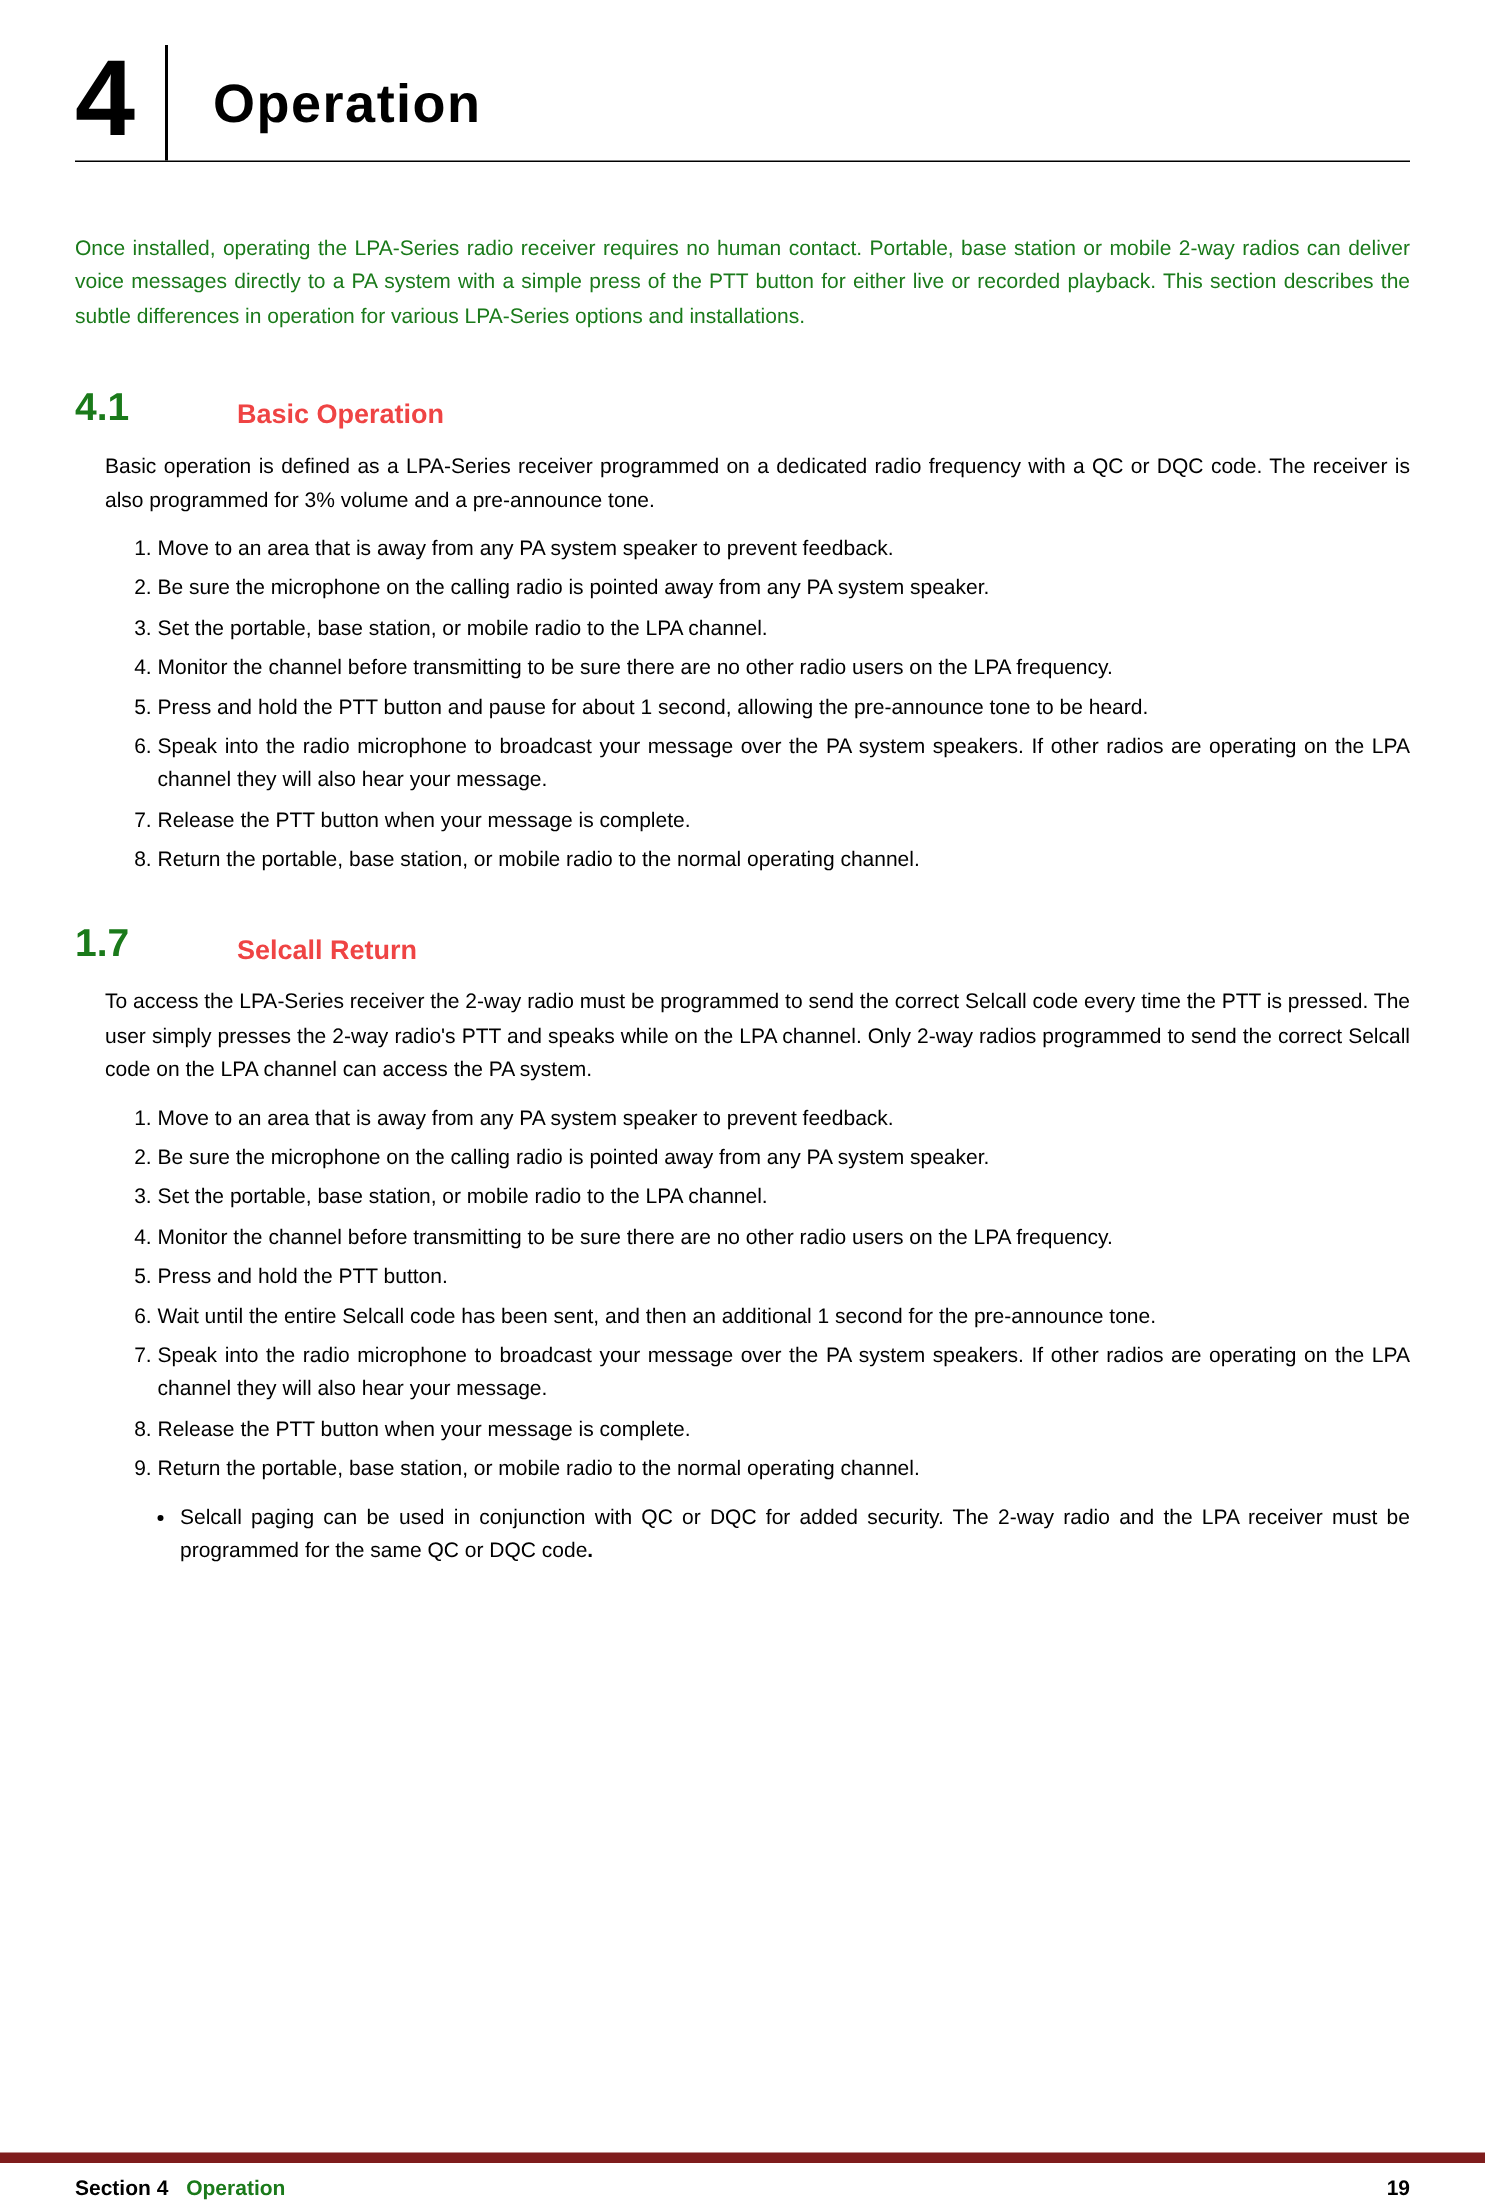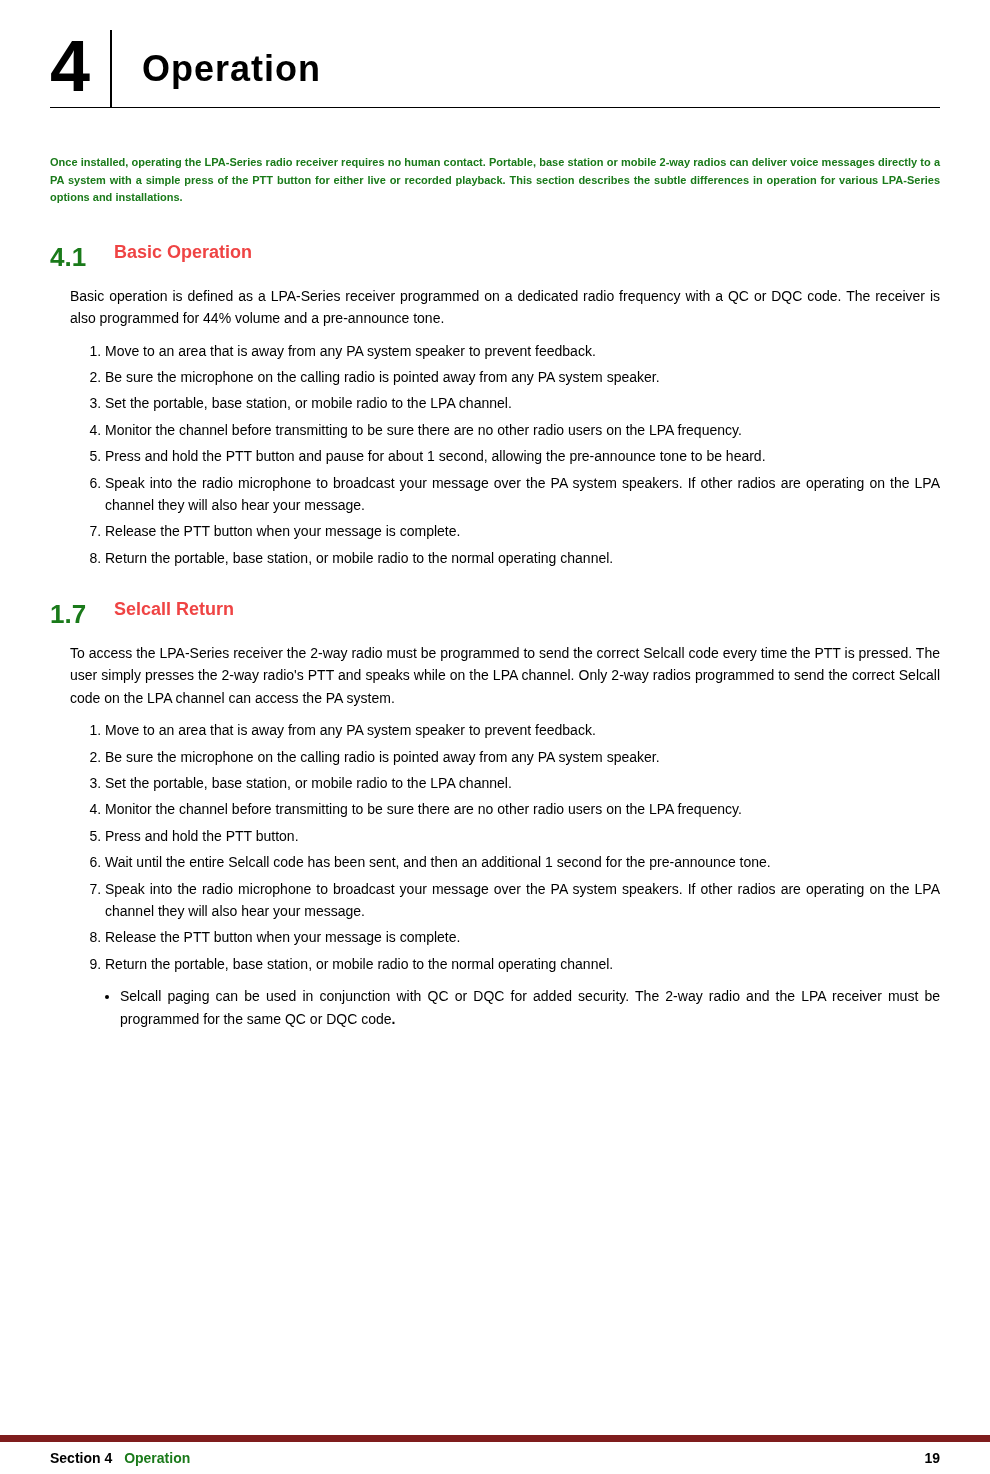--- a/index.html
+++ b/index.html
@@ -39,37 +39,38 @@
     .header-title {
       font-size: 36px;
       font-weight: bold;
       align-self: center;
       letter-spacing: 1px;
     }
 
     
     .intro-text {
       color: #1a7a1a;
-      font-size: 11px;
-      font-weight: bold;
+      font-size: 14px;
+      font-weight: normal;
       line-height: 1.6;
       margin-bottom: 35px;
       text-align: justify;
       margin-top: 46px;
     }
 
     
     .subsection {
       margin-bottom: 30px;
     }
 
     .subsection-header {
       display: flex;
-      align-items: flex-start;
+      align-items: flex-end;
       margin-bottom: 12px;
+      gap: 44px;
     }
 
     .subsection-number {
       font-size: 26px;
       font-weight: bold;
       color: #1a7a1a;
       margin-right: 14px;
       min-width: 50px;
     }
 
@@ -173,21 +174,21 @@
   </div>
 
   <p class="intro-text">Once installed, operating the LPA-Series radio receiver requires no human contact. Portable, base station or mobile 2-way radios can deliver voice messages directly to a PA system with a simple press of the PTT button for either live or recorded playback.  This section describes the subtle differences in operation for various LPA-Series options and installations.</p>
 
   <div id="sections-container">
       <div class="subsection">
         <div class="subsection-header">
           <span class="subsection-number">4.1</span>
           <span class="subsection-title">Basic Operation</span>
         </div>
-        <p class="body-text">Basic operation is defined as a LPA-Series receiver programmed on a dedicated radio frequency with a QC or DQC code.  The receiver is also programmed for 44% volume and a pre-announce tone.</p>
+        <p class="body-text">Basic operation is defined as a LPA-Series receiver programmed on a dedicated radio frequency with a QC or DQC code.  The receiver is also programmed for 3% volume and a pre-announce tone.</p>
         <ol class="numbered-list">
           <li>Move to an area that is away from any PA system speaker to prevent feedback.</li>
           <li>Be sure the microphone on the calling radio is pointed away from any PA system speaker.</li>
           <li>Set the portable, base station, or mobile radio to the LPA channel.</li>
           <li>Monitor the channel before transmitting to be sure there are no other radio users on the LPA frequency.</li>
           <li>Press and hold the PTT button and pause for about 1 second, allowing the pre-announce tone to be heard.</li>
           <li>Speak into the radio microphone to broadcast your message over the PA system speakers.  If other radios are operating on the LPA channel they will also hear your message.</li>
           <li>Release the PTT button when your message is complete.</li>
           <li>Return the portable, base station, or mobile radio to the normal operating channel.</li>
         </ol>

